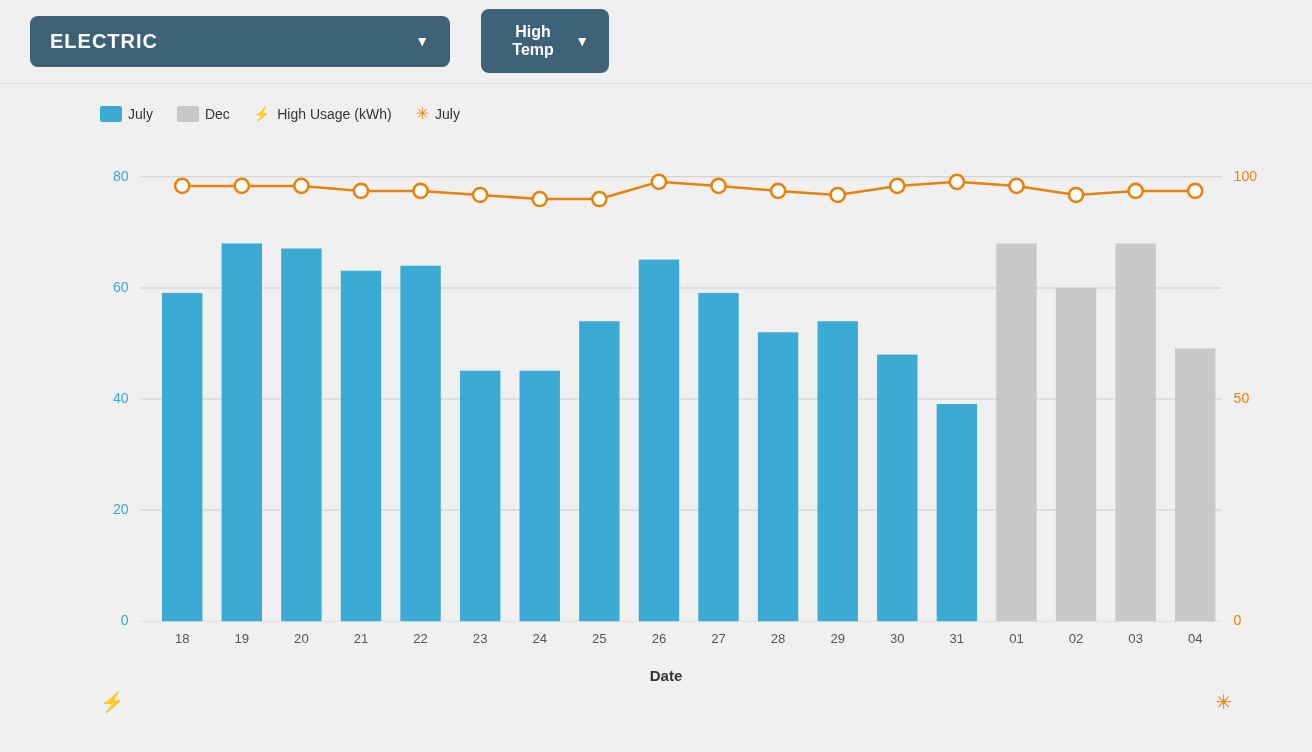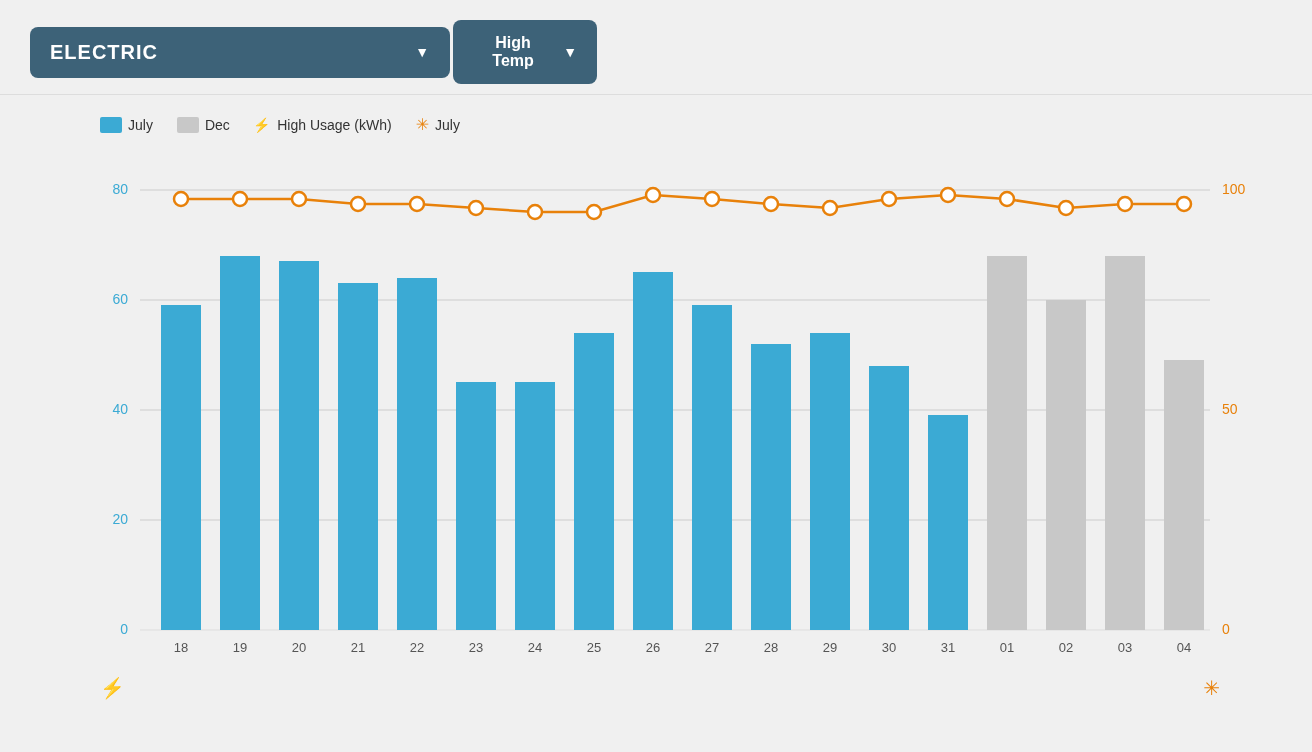--- a/index.html
+++ b/index.html
@@ -12,24 +12,24 @@
     }
     .page {
       background: #f0f0f0;
       width: 1312px;
       height: 752px;
       display: flex;
       flex-direction: column;
     }
     .header {
       background: #f0f0f0;
-      padding: 20px 30px 10px 30px;
-      display: flex;
-      align-items: center;
-      gap: 3px;
+      padding: 9px 30px 10px 30px;
+      display: flex;
+      align-items: center;
+      gap: 31px;
       border-bottom: 1px solid #ddd;
     }
     .dropdown-btn {
       background: #3d6278;
       color: white;
       border: none;
       border-radius: 8px;
       padding: 14px 20px;
       font-size: 18px;
       font-weight: bold;
@@ -38,30 +38,30 @@
       align-items: center;
       gap: 10px;
     }
     .dropdown-btn.electric {
       width: 420px;
       justify-content: space-between;
       font-size: 20px;
       letter-spacing: 1px;
     }
     .dropdown-btn.temp {
-      width: 144px;
+      width: 128px;
       justify-content: flex-start;
       font-size: 16px;
     }
     .dropdown-arrow {
       font-size: 14px;
     }
     .chart-area {
       flex: 1;
-      padding: 20px 52px 10px 60px;
+      padding: 20px 40px 10px 60px;
       position: relative;
     }
     .legend {
       display: flex;
       align-items: center;
       gap: 24px;
       margin-bottom: 16px;
       margin-left: 40px;
       font-size: 14px;
       color: #333;
@@ -232,19 +232,20 @@
         <circle cx="770" cy="48" r="7" fill="white" stroke="#e8810a" stroke-width="2.5"></circle>
         <circle cx="829" cy="39" r="7" fill="white" stroke="#e8810a" stroke-width="2.5"></circle>
         <circle cx="888" cy="35" r="7" fill="white" stroke="#e8810a" stroke-width="2.5"></circle>
         <circle cx="947" cy="39" r="7" fill="white" stroke="#e8810a" stroke-width="2.5"></circle>
         <circle cx="1006" cy="48" r="7" fill="white" stroke="#e8810a" stroke-width="2.5"></circle>
         <circle cx="1065" cy="44" r="7" fill="white" stroke="#e8810a" stroke-width="2.5"></circle>
         <circle cx="1124" cy="44" r="7" fill="white" stroke="#e8810a" stroke-width="2.5"></circle>
       </svg>
     </div>
 
+    <div class="axis-label-x">Date</div>
 
     <div class="bottom-icons">
       <span class="elec-bottom-icon">⚡</span>
       <span class="temp-bottom-icon">✳</span>
     </div>
   </div>
 </div>
 
 </body></html>

